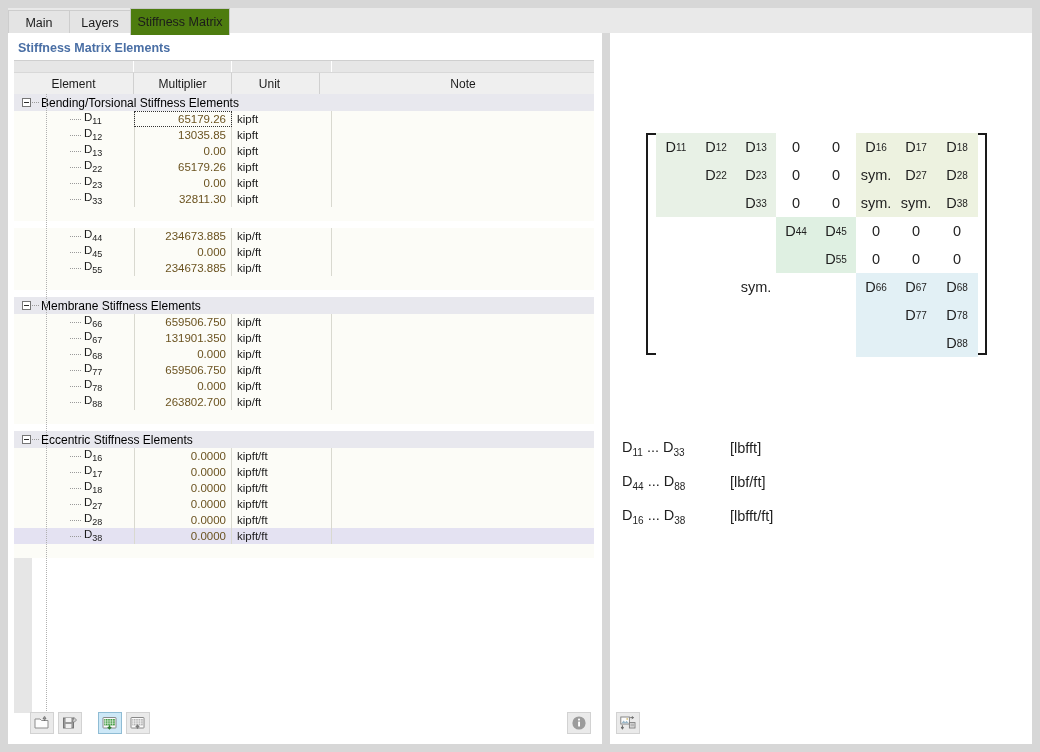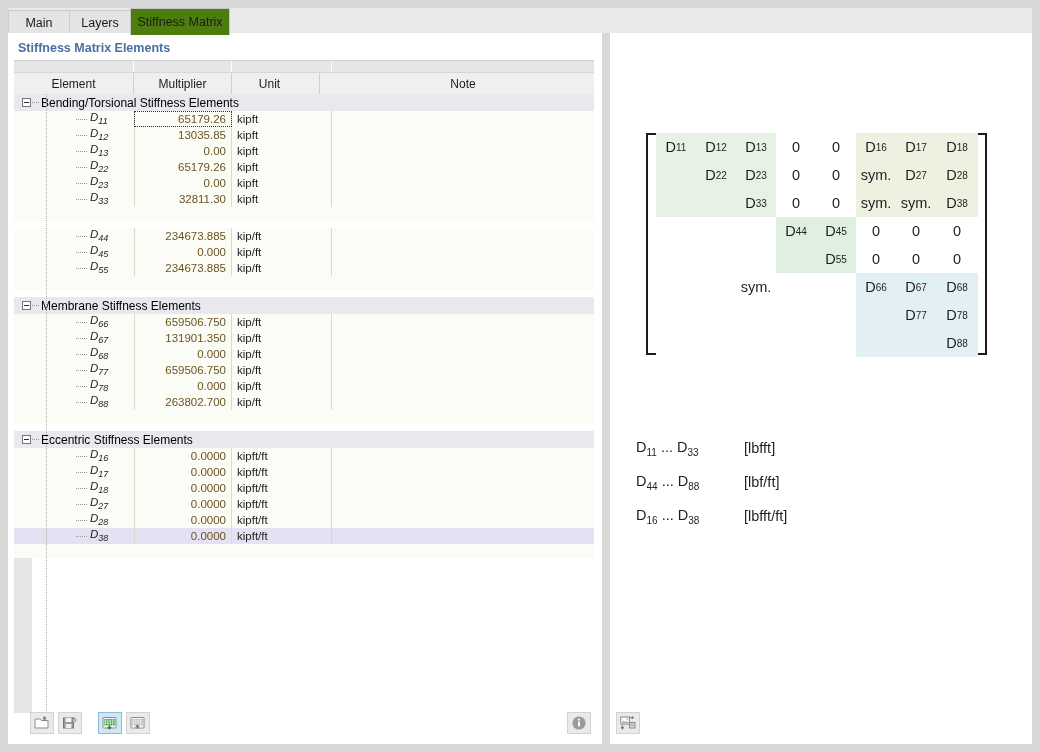--- a/index.html
+++ b/index.html
@@ -142,23 +142,23 @@
     background: repeating-linear-gradient(to right, #9a9a9a 0 1px, transparent 1px 2px);
   }
 
   
   .row.item { background: #fcfcf7; }
   .row.item.selected { background: #e4e2f2; }
   .row.item.spacer { background: #fcfcf7; height: 14px; }
   .row.blank { background: #ffffff; height: 7px; }
 
   .cell-el {
-    position: absolute; left: 18px; top: 0; width: 120px; height: 100%;
-    box-sizing: border-box;
-    display: flex; align-items: center; font-style: italic;
+    position: absolute; left: 12px; top: 0; width: 120px; height: 100%;
+    box-sizing: border-box;
+    display: flex; align-items: center;
   }
   .cell-el .lbl {
     position: absolute; left: 58px;
     font-size: 11.5px; color: #1b1b1b;
   }
   .cell-el .lbl sub { font-size: 9px; }
   .tree-dots {
     position: absolute; left: 44px; top: 8px; width: 11px; height: 1px;
     background: repeating-linear-gradient(to right, #9a9a9a 0 1px, transparent 1px 2px);
   }
@@ -241,21 +241,21 @@
   }
   .mcell {
     position: absolute;
     display: flex; align-items: center; justify-content: center;
     font-size: 14.5px; color: #1f1f1f;
     white-space: nowrap;
   }
   .mcell sub { font-size: 10px; }
 
   .legend {
-    position: absolute; left: 26px; top: 398px;
+    position: absolute; left: 12px; top: 398px;
     width: 330px;
   }
   .legend-row {
     position: relative; height: 34px;
     display: flex; align-items: center;
     font-size: 14.5px; color: #1f1f1f;
   }
   .legend-row .sym { width: 108px; }
   .legend-row .sym sub { font-size: 10px; }
   .legend-row .unit { color: #1f1f1f; }

